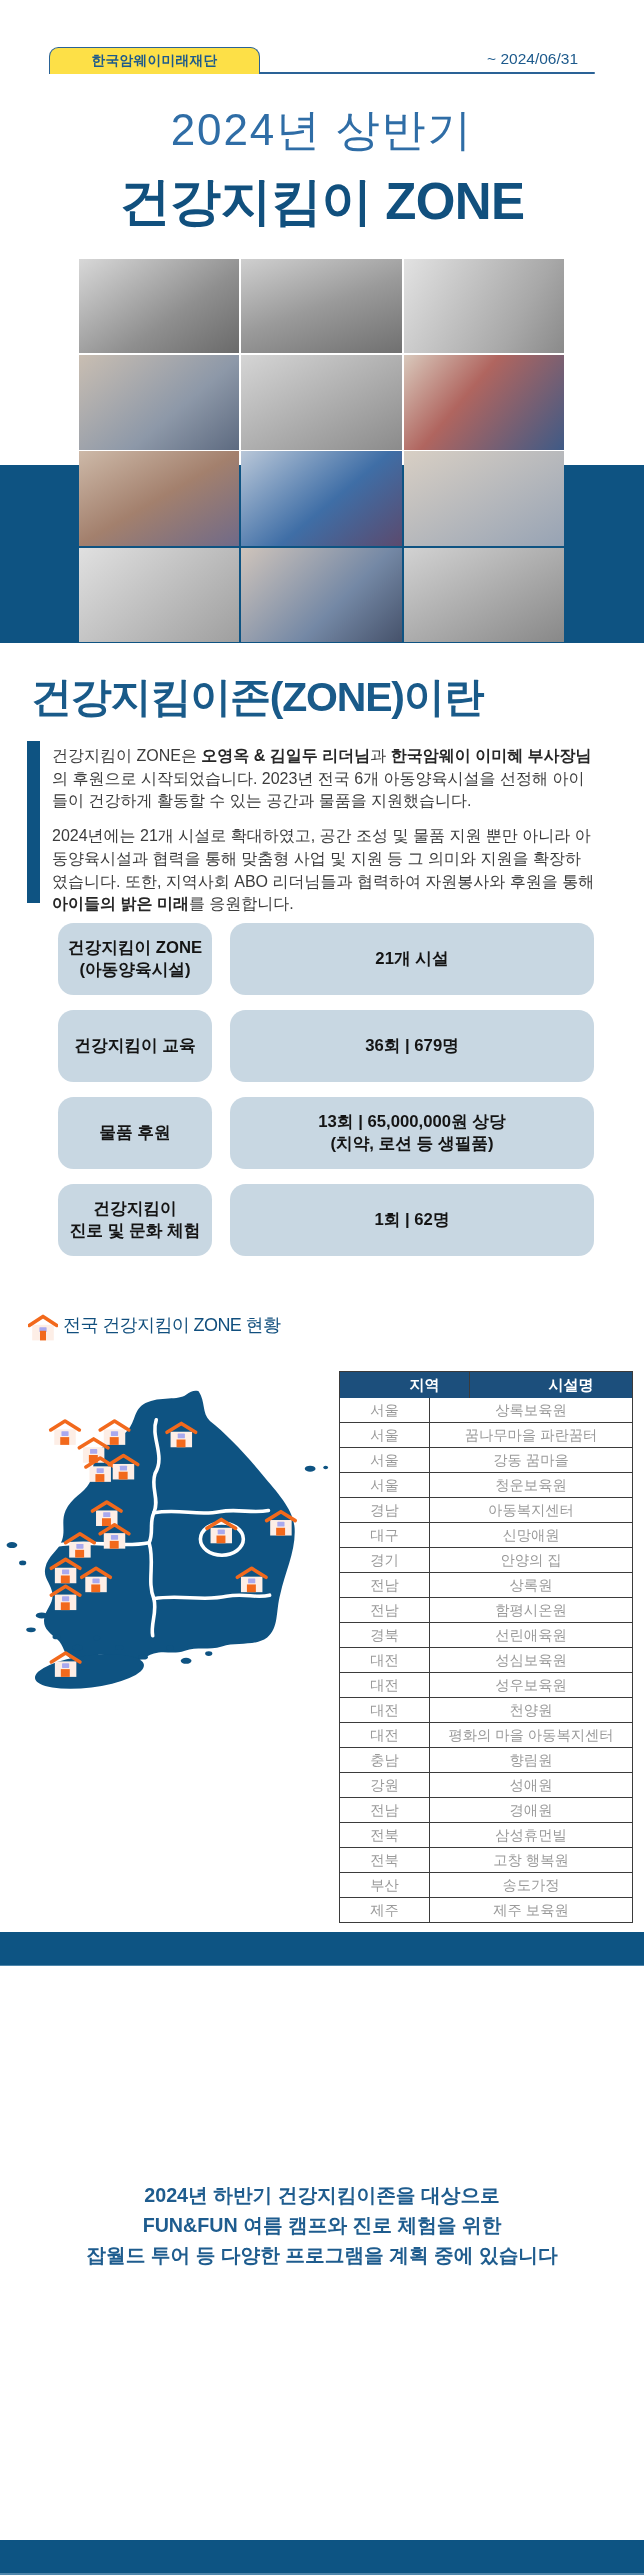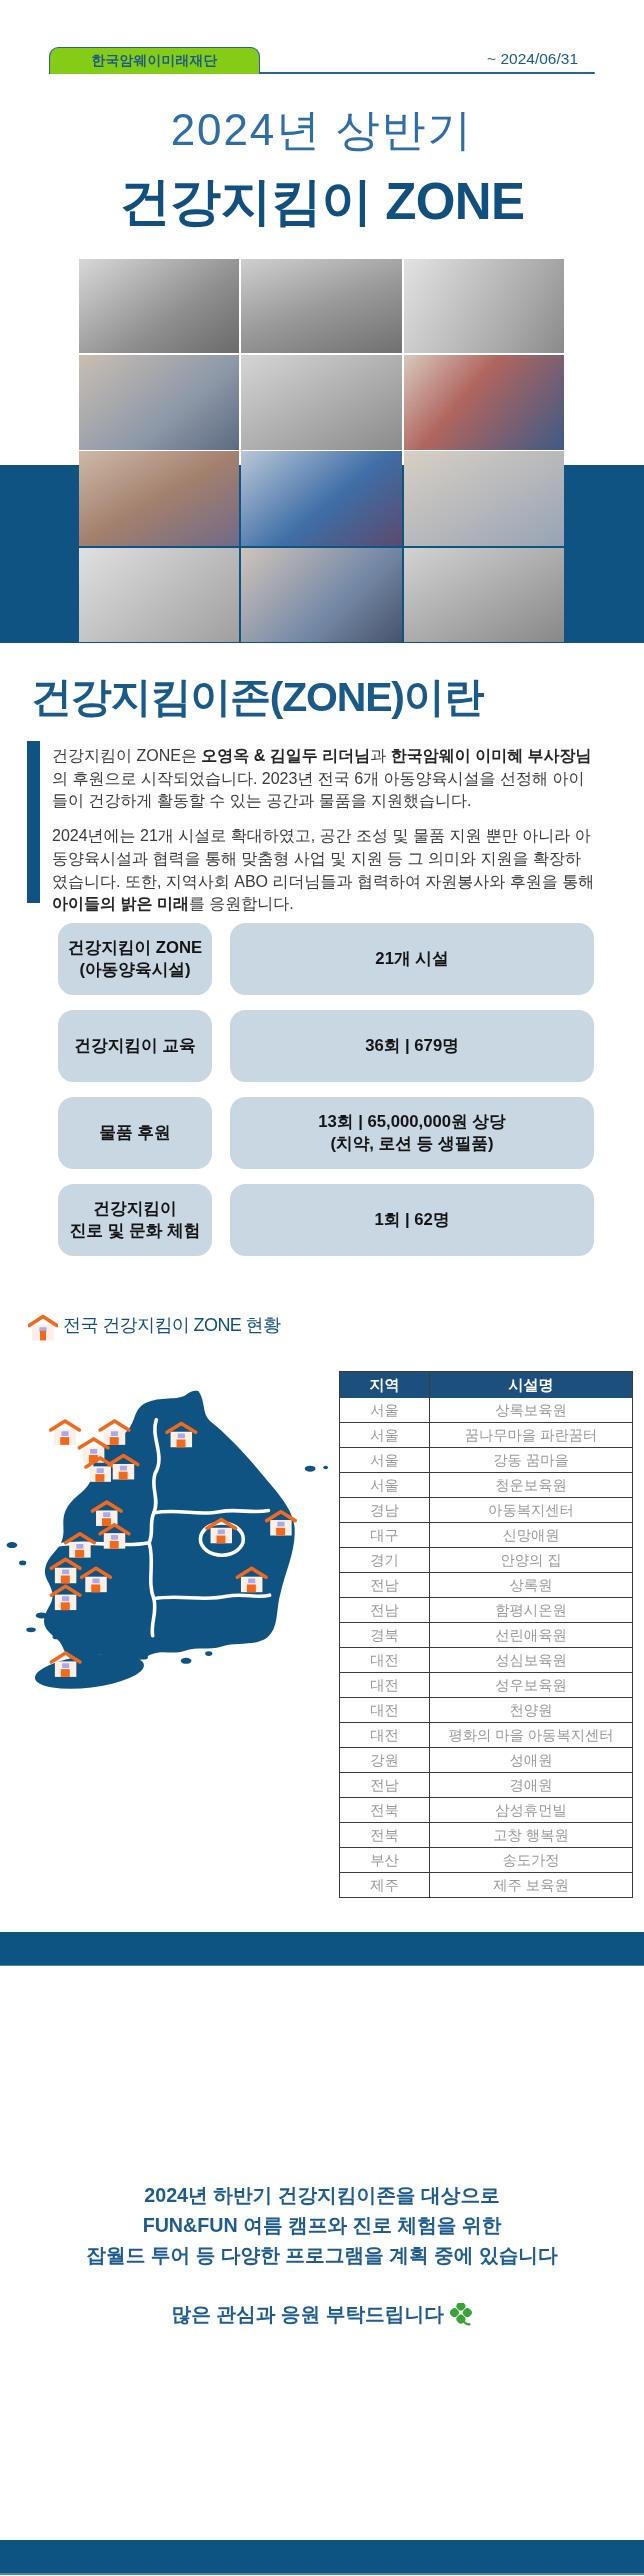--- a/index.html
+++ b/index.html
@@ -6,21 +6,21 @@
   .page{
     position:relative;width:644px;height:2576px;background:#ffffff;overflow:hidden;
     font-family:"Liberation Sans","DejaVu Sans",sans-serif;
   }
   .abs{position:absolute;}
 
   
   .hdr-tab{
     left:49px;top:47px;width:209px;height:26px;
     border:1.8px solid #2A6296;border-bottom:none;border-radius:9.5px 9.5px 0 0;
-    background:#84cc16;display:flex;align-items:center;justify-content:center;
+    background:#fde047;display:flex;align-items:center;justify-content:center;
     font-size:13.7px;font-weight:700;color:#1D5A8C;letter-spacing:0.3px;
   }
   .hdr-line{left:259px;top:72px;width:336px;height:2.4px;background:#2A6296;border-radius:1.2px;}
   .hdr-date{right:66px;top:50px;font-size:15.5px;font-weight:400;color:#1D5A8C;}
 
   
   .title1{left:0;top:101px;width:644px;text-align:center;font-size:44px;font-weight:300;color:#2F6DA6;letter-spacing:1.8px;}
   .title2{left:0;top:168px;width:644px;text-align:center;font-size:51px;font-weight:800;color:#11507E;letter-spacing:-0.6px;}
 
   
@@ -59,21 +59,21 @@
   .r1{top:923px;} .r2{top:1010px;} .r3{top:1097px;} .r4{top:1184px;}
 
   
   .map-title{left:63px;top:1313px;font-size:18px;font-weight:400;color:#114F7E;letter-spacing:-0.6px;}
   .map-house-icon{left:28px;top:1314px;}
   .map-svg{left:0;top:1366px;}
 
   
   .ftable{left:339px;top:1371px;width:292px;border:1.2px solid #3B3B3B;border-bottom:none;}
   .ftable .hrow{display:flex;height:26px;background:#1C4F7C;color:#fff;font-weight:700;font-size:15px;}
-  .ftable .hrow div{display:flex;align-items:center;justify-content:center;}
+  .ftable .hrow div{display:flex;align-items:center;justify-content:center;margin-left:40px;}
   .ftable .row{display:flex;height:24px;border-bottom:1.2px solid #3B3B3B;background:#fff;
                color:#9A9A9A;font-size:14.3px;}
   .ftable .row div{display:flex;align-items:center;justify-content:center;}
   .c-region{width:89px;border-right:1.2px solid #3B3B3B;}
   .c-name{flex:1;}
 
   
   .band-mid{left:0;top:1932px;width:644px;height:33px;background:#0D5483;border-bottom:1.8px solid #4E86AB;}
   .band-foot{left:0;top:2540px;width:644px;height:33px;background:#0D5483;border-bottom:2.4px solid #4E86AB;}
 
@@ -279,20 +279,24 @@
         </div>
         <div class="row">
           <div class="c-region">대전</div>
           <div class="c-name">천양원</div>
         </div>
         <div class="row">
           <div class="c-region">대전</div>
           <div class="c-name">평화의 마을 아동복지센터</div>
         </div>
         <div class="row">
+          <div class="c-region">충남</div>
+          <div class="c-name">향림원</div>
+        </div>
+        <div class="row">
           <div class="c-region">강원</div>
           <div class="c-name">성애원</div>
         </div>
         <div class="row">
           <div class="c-region">전남</div>
           <div class="c-name">경애원</div>
         </div>
         <div class="row">
           <div class="c-region">전북</div>
           <div class="c-name">삼성휴먼빌</div>
@@ -311,29 +315,18 @@
         </div>
       </div>
   </div>
 
   <div class="abs band-mid"></div>
 
   <div class="abs outro">
     <div>2024년 하반기 건강지킴이존을 대상으로</div>
     <div>FUN&amp;FUN 여름 캠프와 진로 체험을 위한</div>
     <div>잡월드 투어 등 다양한 프로그램을 계획 중에 있습니다</div>
-    <div class="last">
-      <span>많은 관심과 응원 부탁드립니다</span><svg class="clover" width="22.7" height="22.7" viewBox="0 0 36 36">
-          <g fill="#3AA335" transform="rotate(45 18 16)">
-            <rect x="3" y="2" width="13.5" height="13.5" rx="6"></rect>
-            <rect x="17.5" y="2" width="13.5" height="13.5" rx="6"></rect>
-            <rect x="3" y="16.5" width="13.5" height="13.5" rx="6"></rect>
-            <rect x="17.5" y="16.5" width="13.5" height="13.5" rx="6"></rect>
-          </g>
-          <path d="M20 26 C22 31 27 34 31 34" stroke="#3AA335" stroke-width="3.5" fill="none" stroke-linecap="round"></path>
-        </svg>
-    </div>
   </div>
 
   <div class="abs band-foot"></div>
 
 </div>
 
 
 </body></html>

